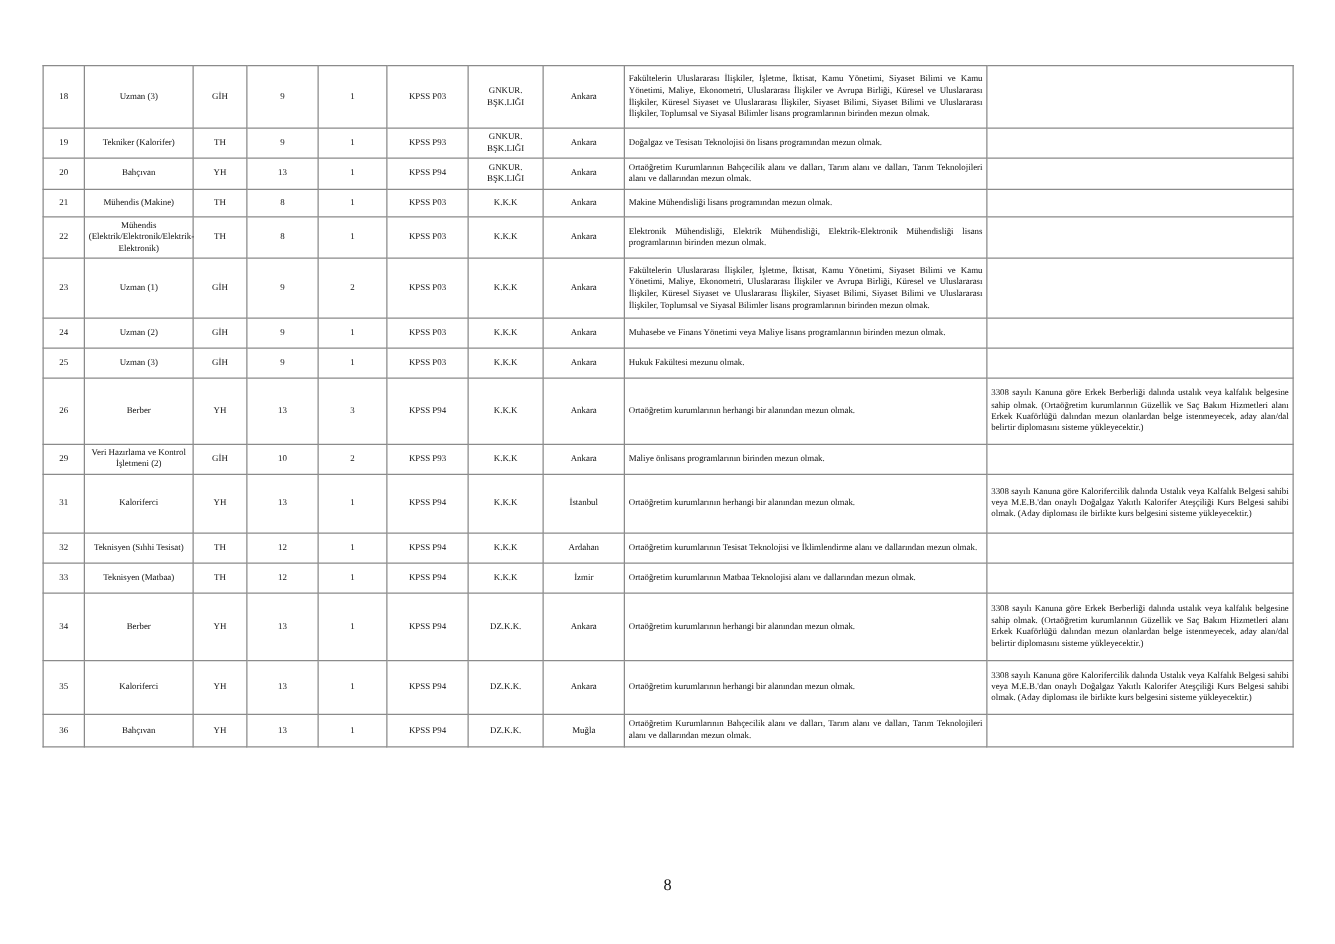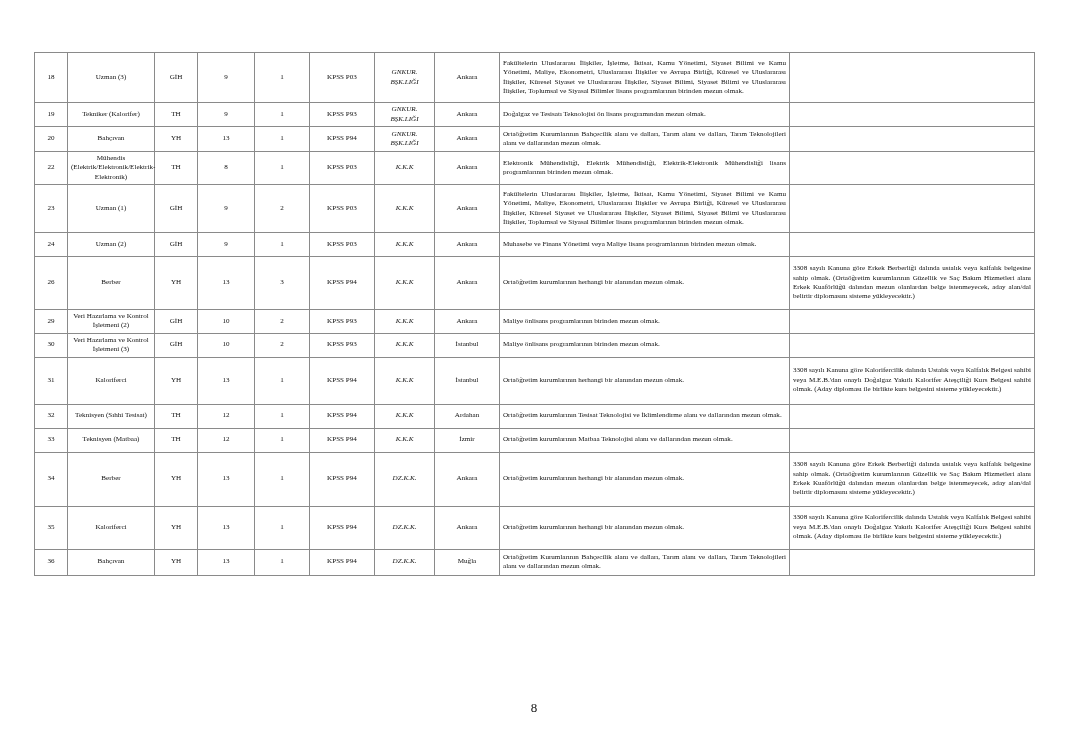--- a/index.html
+++ b/index.html
@@ -66,21 +66,20 @@
   td.extra {
     font-size: 6.9px;
     line-height: 1.3;
   }
   td.cond {
     padding-left: 5px;
     padding-right: 5px;
   }
   .inst-line {
     display: block;
-    font-style: italic;
   }
   .page-number {
     position: absolute;
     left: 0;
     top: 700px;
     width: 1068px;
     text-align: center;
     font-size: 13px;
     font-family: "Liberation Serif", "DejaVu Serif", serif;
     color: #111;
@@ -144,20 +143,34 @@
             <td class="count">1</td>
             <td class="kpss">KPSS P94</td>
             <td class="inst">
               <span class="inst-line">GNKUR.</span>
               <span class="inst-line">BŞK.LIĞI</span>
             </td>
             <td class="city">Ankara</td>
             <td class="cond">Ortaöğretim Kurumlarının Bahçecilik alanı ve dalları, Tarım alanı ve dalları, Tarım Teknolojileri alanı ve dallarından mezun olmak.</td>
             <td class="extra"></td>
           </tr>
+          <tr style="height: 22px;">
+            <td class="no">21</td>
+            <td class="title">Mühendis  (Makine)</td>
+            <td class="cls">TH</td>
+            <td class="grade">8</td>
+            <td class="count">1</td>
+            <td class="kpss">KPSS P03</td>
+            <td class="inst">
+              <span class="inst-line">K.K.K</span>
+            </td>
+            <td class="city">Ankara</td>
+            <td class="cond">Makine Mühendisliği lisans programından mezun olmak.</td>
+            <td class="extra"></td>
+          </tr>
           <tr style="height: 31px;">
             <td class="no">22</td>
             <td class="title">Mühendis (Elektrik/Elektronik/Elektrik-Elektronik)</td>
             <td class="cls">TH</td>
             <td class="grade">8</td>
             <td class="count">1</td>
             <td class="kpss">KPSS P03</td>
             <td class="inst">
               <span class="inst-line">K.K.K</span>
             </td>
@@ -186,20 +199,34 @@
             <td class="grade">9</td>
             <td class="count">1</td>
             <td class="kpss">KPSS P03</td>
             <td class="inst">
               <span class="inst-line">K.K.K</span>
             </td>
             <td class="city">Ankara</td>
             <td class="cond">Muhasebe ve Finans Yönetimi veya Maliye lisans programlarının birinden mezun olmak.</td>
             <td class="extra"></td>
           </tr>
+          <tr style="height: 24px;">
+            <td class="no">25</td>
+            <td class="title">Uzman (3)</td>
+            <td class="cls">GİH</td>
+            <td class="grade">9</td>
+            <td class="count">1</td>
+            <td class="kpss">KPSS P03</td>
+            <td class="inst">
+              <span class="inst-line">K.K.K</span>
+            </td>
+            <td class="city">Ankara</td>
+            <td class="cond">Hukuk Fakültesi mezunu olmak.</td>
+            <td class="extra"></td>
+          </tr>
           <tr style="height: 53px;">
             <td class="no">26</td>
             <td class="title">Berber</td>
             <td class="cls">YH</td>
             <td class="grade">13</td>
             <td class="count">3</td>
             <td class="kpss">KPSS P94</td>
             <td class="inst">
               <span class="inst-line">K.K.K</span>
             </td>
@@ -214,34 +241,20 @@
             <td class="grade">10</td>
             <td class="count">2</td>
             <td class="kpss">KPSS P93</td>
             <td class="inst">
               <span class="inst-line">K.K.K</span>
             </td>
             <td class="city">Ankara</td>
             <td class="cond">Maliye önlisans programlarının birinden mezun olmak.</td>
             <td class="extra"></td>
           </tr>
-          <tr style="height: 23px;">
-            <td class="no">30</td>
-            <td class="title">Veri Hazırlama ve Kontrol İşletmeni (3)</td>
-            <td class="cls">GİH</td>
-            <td class="grade">10</td>
-            <td class="count">2</td>
-            <td class="kpss">KPSS P93</td>
-            <td class="inst">
-              <span class="inst-line">K.K.K</span>
-            </td>
-            <td class="city">İstanbul</td>
-            <td class="cond">Maliye önlisans programlarının birinden mezun olmak.</td>
-            <td class="extra"></td>
-          </tr>
           <tr style="height: 47px;">
             <td class="no">31</td>
             <td class="title">Kaloriferci</td>
             <td class="cls">YH</td>
             <td class="grade">13</td>
             <td class="count">1</td>
             <td class="kpss">KPSS P94</td>
             <td class="inst">
               <span class="inst-line">K.K.K</span>
             </td>

